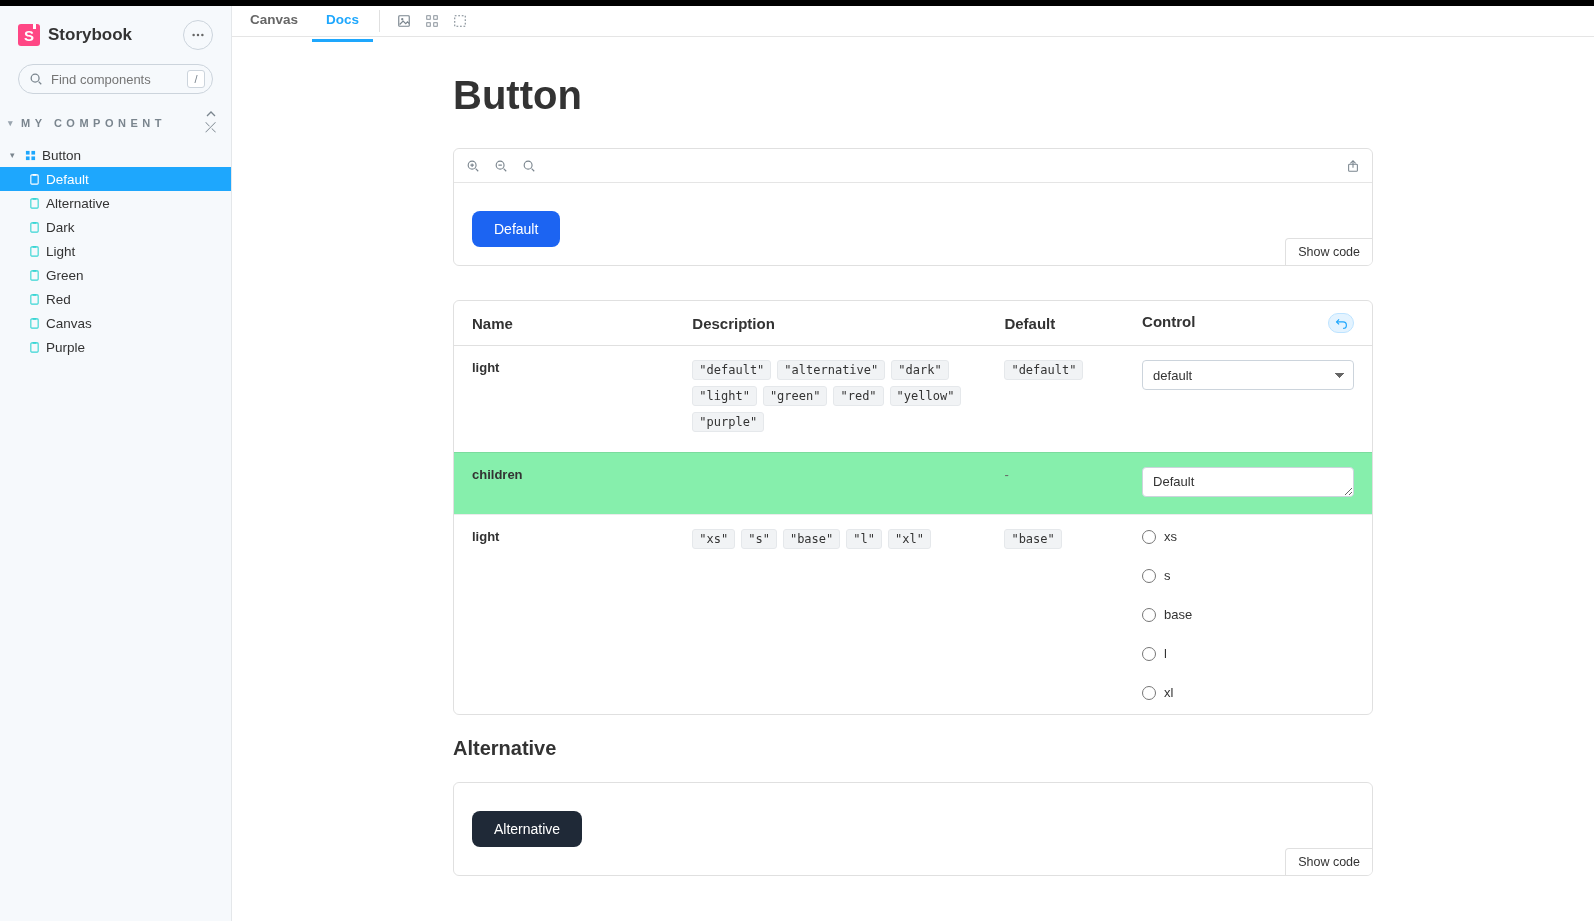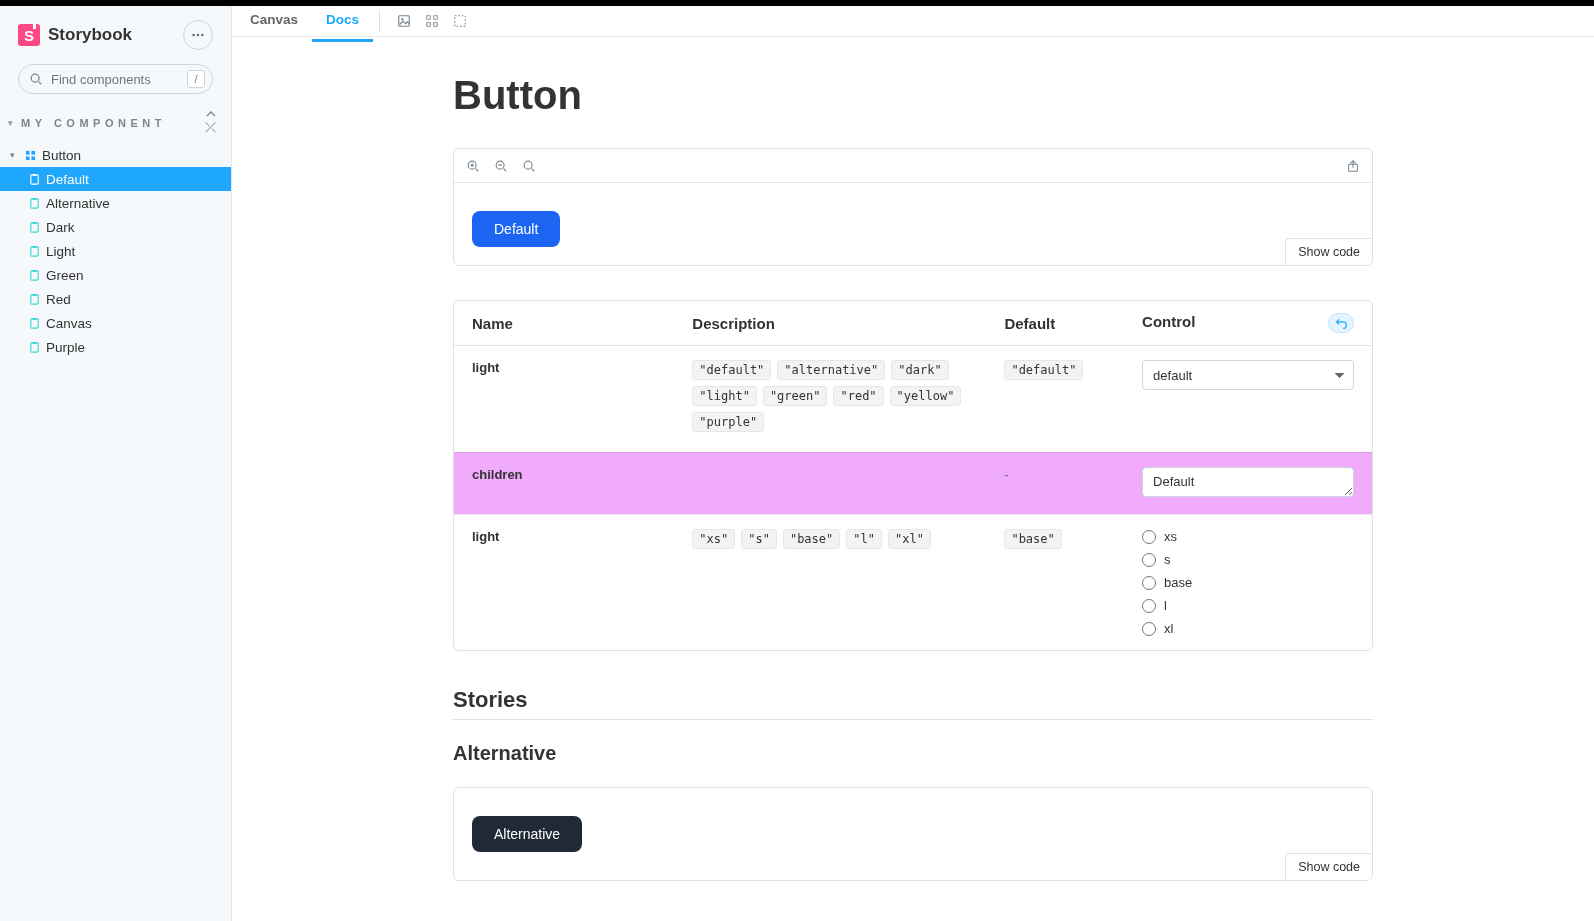--- a/index.html
+++ b/index.html
@@ -53,27 +53,27 @@
   .btn-default { background:#1c64f2; color:#fff; border:none; border-radius:8px; padding:10px 22px; font-size:14px; font-weight:500; cursor:pointer; }
   .btn-alternative { background:#1f2937; color:#fff; border:none; border-radius:8px; padding:10px 22px; font-size:14px; font-weight:500; cursor:pointer; }
   .show-code { position:absolute; bottom:0; right:0; border-top:1px solid rgba(0,0,0,0.12); border-left:1px solid rgba(0,0,0,0.12); border-top-left-radius:4px; padding:6px 12px; font-size:12.5px; font-weight:400; color:#333; background:#fff; cursor:pointer; }
 
   .args-table { width:100%; border:1px solid rgba(0,0,0,0.12); border-radius:6px; border-collapse:separate; border-spacing:0; font-size:13px; overflow:hidden; }
   .args-table th { text-align:left; font-weight:700; color:#333; padding:12px 18px; font-size:15px; }
   .args-table thead tr { }
   .args-table thead th { border-bottom:1px solid rgba(0,0,0,0.12); }
   .args-table tbody td { padding:14px 18px; vertical-align:top; border-top:1px solid rgba(0,0,0,0.08); }
   .args-table tbody tr:first-child td { border-top:none; }
-  .args-table tbody tr.alt td { background:#f0abfc; }
+  .args-table tbody tr.alt td { background:#86efac; }
   .prop-name { font-weight:700; }
   .type-chip { display:inline-block; background:#f1f3f5; border:1px solid #e5e8eb; border-radius:3px; padding:2px 6px; font-family:ui-monospace,SFMono-Regular,Menlo,monospace; font-size:12px; color:#333; margin:0 6px 6px 0; white-space:nowrap; }
   .dash { color:#666; }
   .ctrl-select { width:100%; height:30px; border:1px solid #ccd4dc; border-radius:4px; padding:0 10px; font-size:13px; background:#fff; color:#333; appearance:none; background-image:linear-gradient(45deg,transparent 48%,#666 48%),linear-gradient(135deg,#666 48%,transparent 48%); background-position:right 13px top 12px,right 8px top 12px; background-size:5px 5px; background-repeat:no-repeat; }
   .ctrl-textarea { width:100%; min-height:30px; border:1px solid #ccd4dc; border-radius:4px; padding:6px 10px; font-size:13px; resize:vertical; font-family:inherit; color:#333; }
-  .radio-list { display:flex; flex-direction:column; gap:8px; }
+  .radio-list { display:flex; flex-direction:column; gap:24px; }
   .radio-item { display:flex; align-items:center; gap:8px; font-size:13px; }
   .radio-item input { width:14px; height:14px; }
   .reset-pill { display:inline-flex; align-items:center; justify-content:center; width:26px; height:20px; border-radius:12px; background:#e3f3ff; color:#1ea7fd; border:1px solid #bde3ff; cursor:pointer; }
   .reset-wrap { float:right; }
   th.control-col { position:relative; }
 
   h2.stories-h { font-size:22px; font-weight:600; color:#333; margin:36px 0 6px 0; padding-bottom:6px; border-bottom:1px solid rgba(0,0,0,0.12); }
   h3.story-h { font-size:20px; font-weight:600; color:#333; margin:22px 0 22px 0; }
 
   svg { display:block; }
@@ -347,21 +347,20 @@
                     <label class="radio-item">
                       <input type="radio" name="radio-size" style="">
                       <span>xl</span>
                     </label>
                   </div>
                 </td>
               </tr>
             </tbody>
         </table>
 
-        <h2 class="stories-h">Stories</h2>
         <h3 class="story-h">Alternative</h3>
 
         <div class="preview-card">
           <div class="preview-stage" style="padding:28px 18px 28px 18px;">
             <button class="btn-alternative"><span>Alternative</span></button>
             <div class="show-code"><span>Show code</span></div>
           </div>
         </div>
 
       </div>

